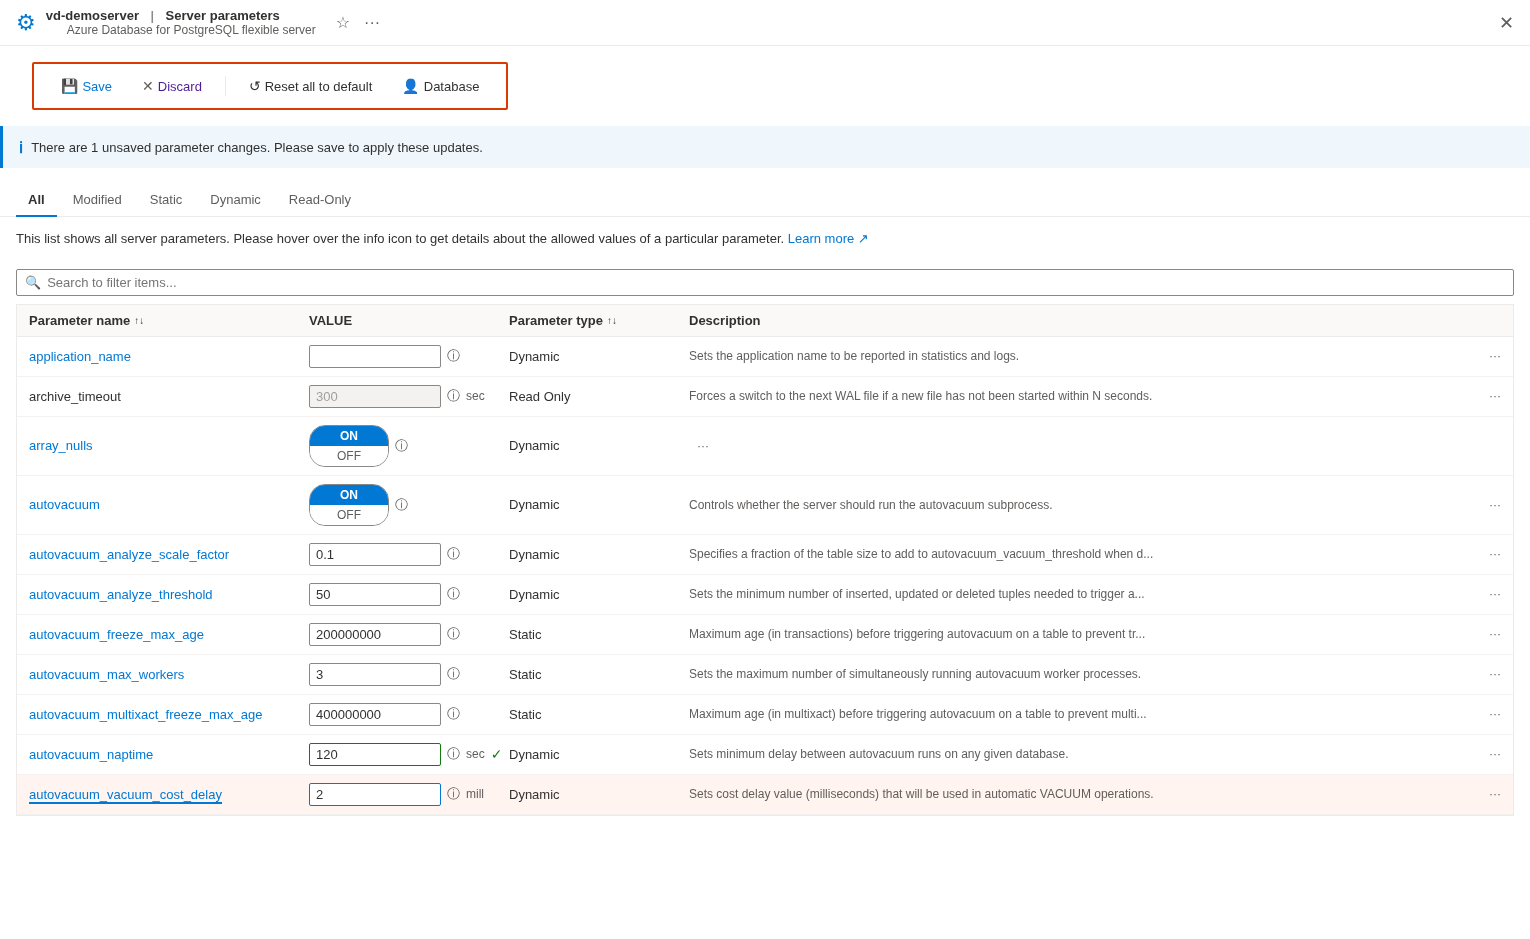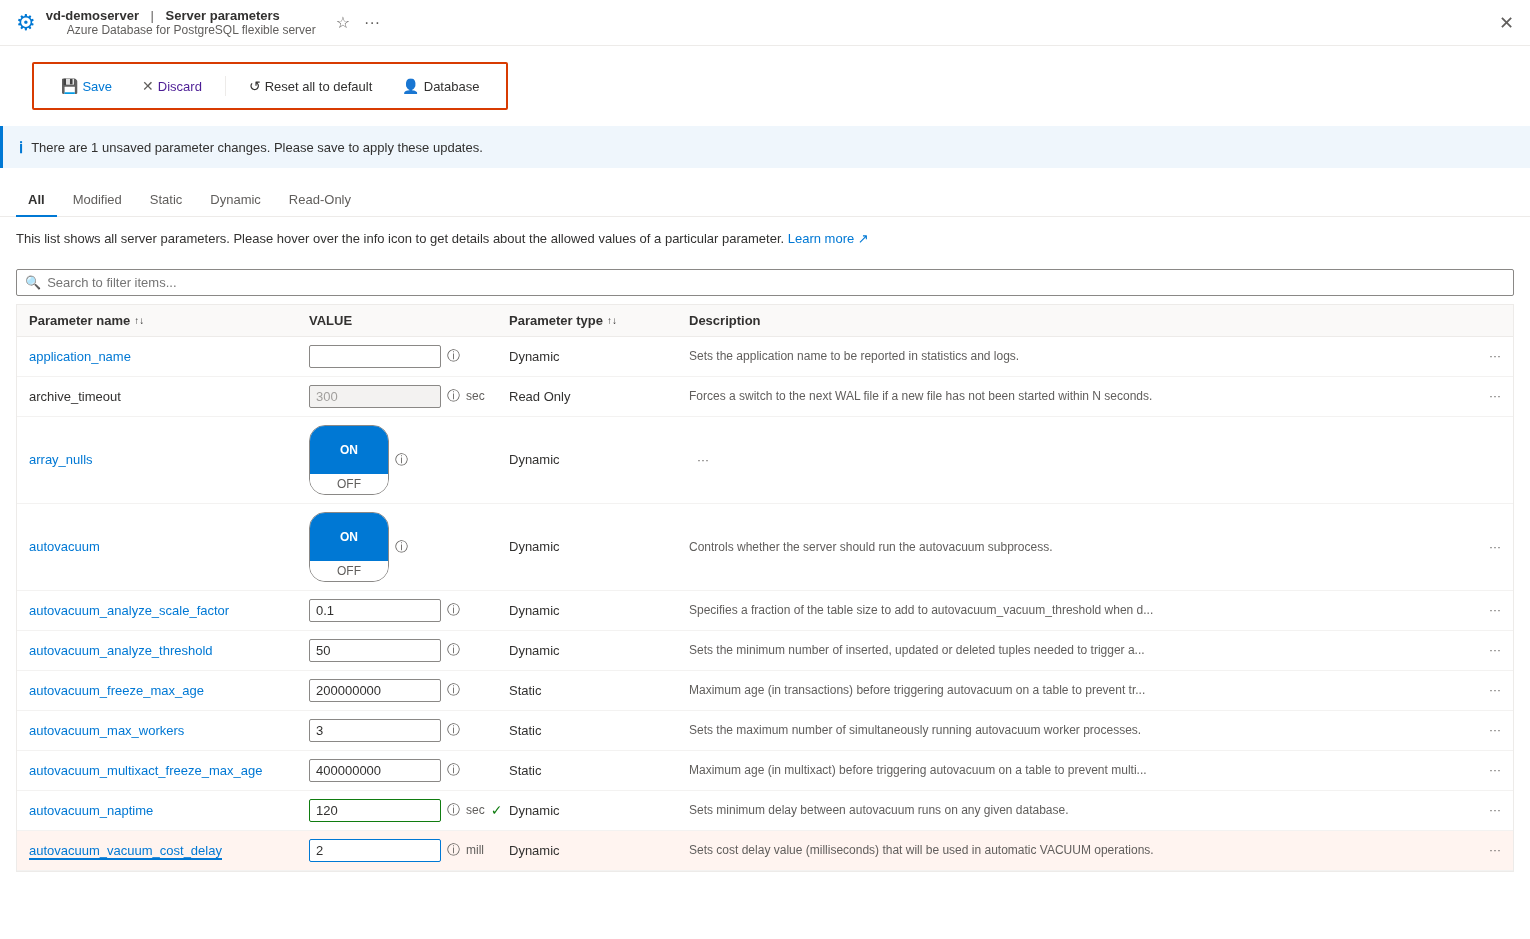--- a/index.html
+++ b/index.html
@@ -44,21 +44,21 @@
     .value-cell { display: flex; align-items: center; gap: 6px; }
     .value-input { border: 1px solid #8a8886; padding: 3px 6px; font-size: 13px; width: 132px; border-radius: 2px; color: #323130; }
     .value-input.disabled { background: #f3f2f1; color: #a19f9d; }
     .value-input.highlighted { border-color: #0078d4; }
     .value-input.modified { border-color: #107c10; }
     .info-circle { color: #605e5c; cursor: pointer; font-size: 13px; }
     .unit-text { color: #605e5c; font-size: 12px; }
     
     .toggle-container { display: flex; flex-direction: column; align-items: flex-start; gap: 2px; }
     .toggle { display: flex; flex-direction: column; align-items: center; border: 1px solid #8a8886; border-radius: 16px; overflow: hidden; width: 80px; cursor: pointer; }
-    .toggle-on { background: #0078d4; color: white; padding: 17px 16px; font-size: 12px; font-weight: 600; width: 100%; text-align: center; }
+    .toggle-on { background: #0078d4; color: white; padding: 3px 16px; font-size: 12px; font-weight: 600; width: 100%; text-align: center; }
     .toggle-off { background: white; color: #605e5c; padding: 3px 16px; font-size: 12px; width: 100%; text-align: center; }
     
     .param-type { font-size: 13px; color: #323130; }
     .desc-cell { font-size: 12px; color: #605e5c; overflow: hidden; white-space: nowrap; text-overflow: ellipsis; display: flex; align-items: center; justify-content: space-between; }
     .more-btn { color: #605e5c; cursor: pointer; flex-shrink: 0; margin-left: 8px; }
     
     .check-icon { color: #107c10; font-size: 14px; }
   </style>
 </head>
 <body>

